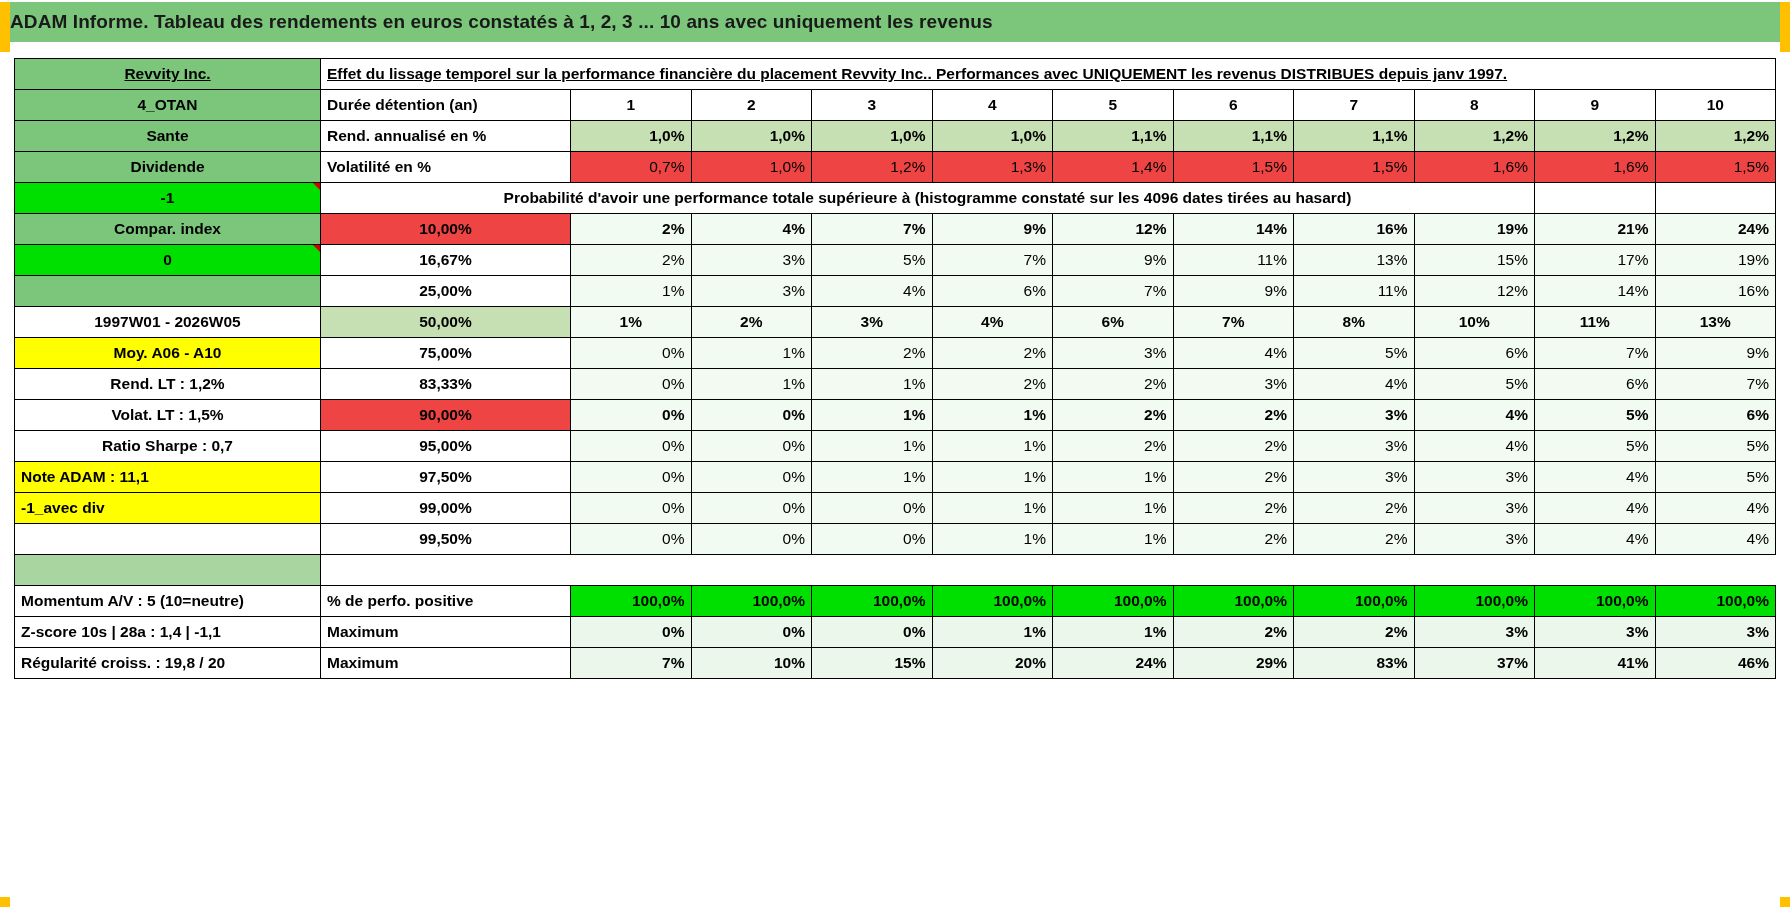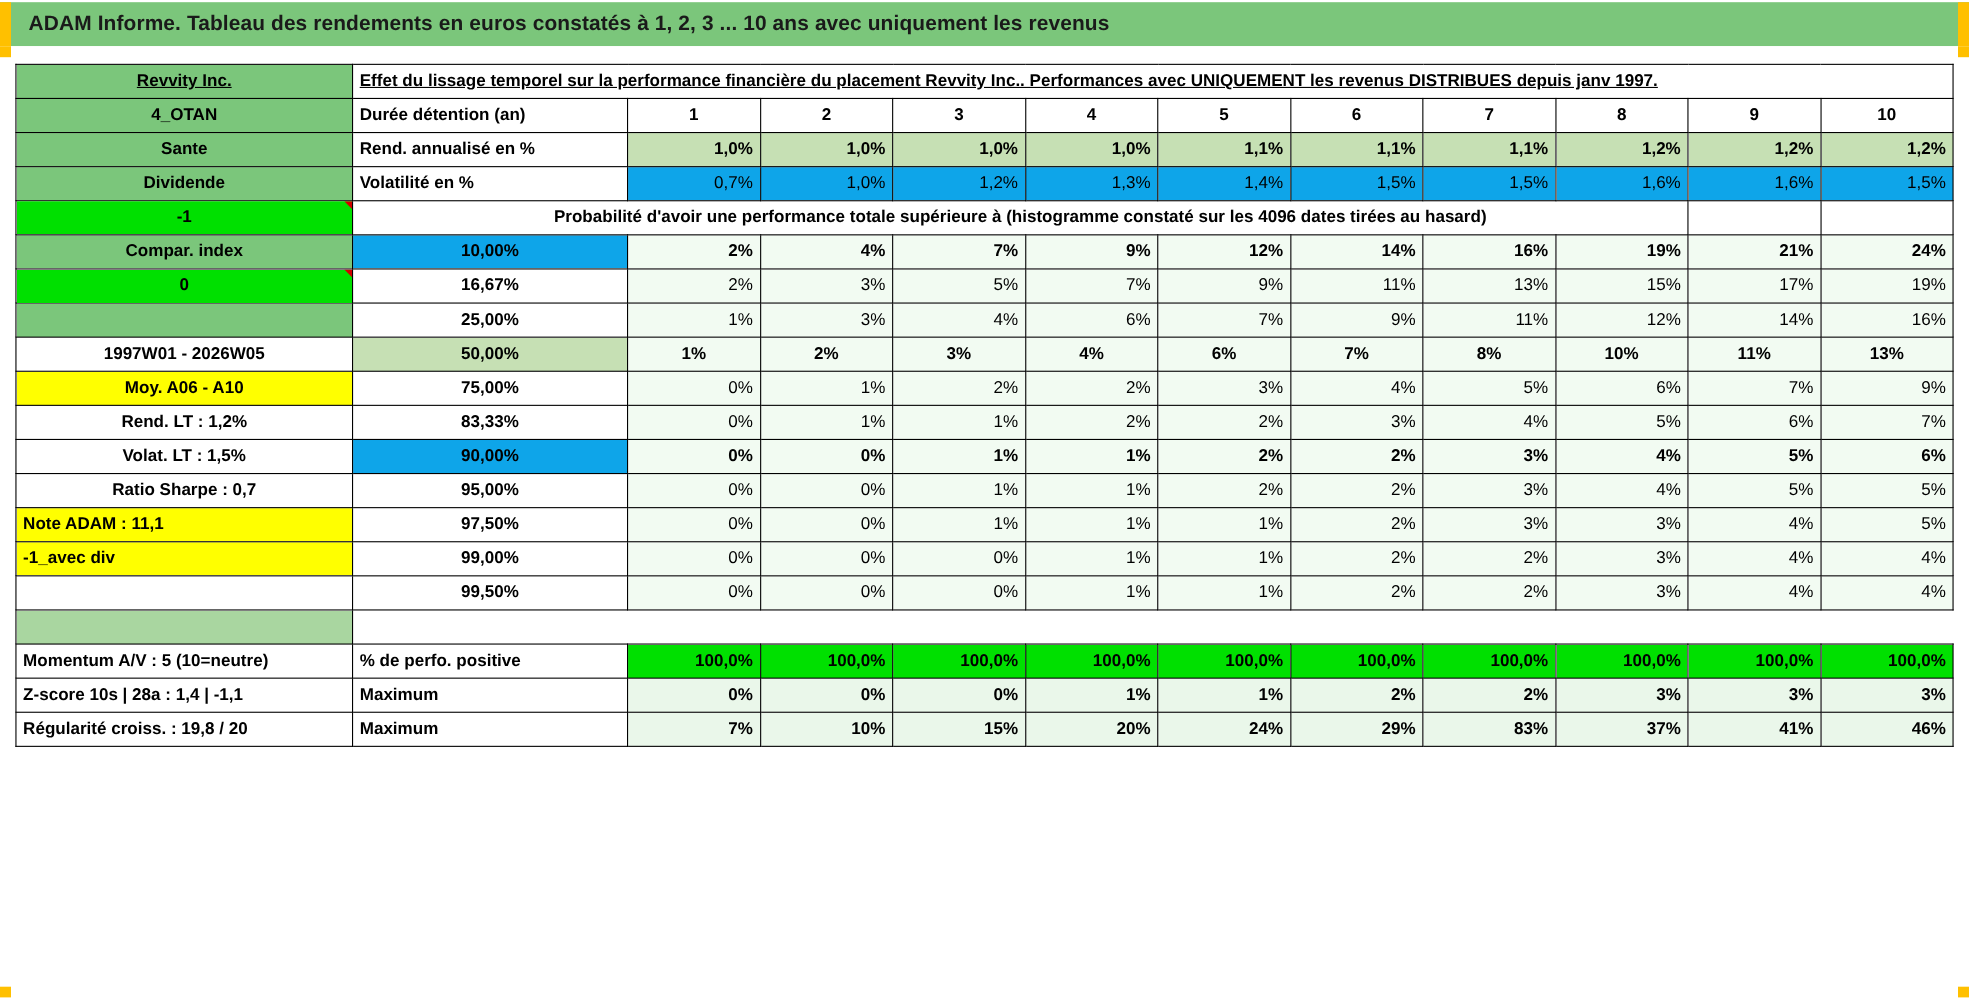--- a/index.html
+++ b/index.html
@@ -1,40 +1,40 @@
 <!DOCTYPE html>
 <html><head>
 <meta charset="utf-8">
 <style>
   html,body{margin:0;padding:0;background:#ffffff;}
   body{font-family:"Liberation Sans",sans-serif;}
   .page{width:1790px;height:907px;position:relative;background:#fff;overflow:hidden;}
 
   
   .header-band{position:absolute;left:0;top:2px;width:1790px;height:40px;background:#7bc67b;display:flex;align-items:center;}
-  .header-band .title{font-size:19px;font-weight:bold;color:#1a1a1a;padding-left:26px;letter-spacing:0.1px;}
+  .header-band .title{font-size:19px;font-weight:bold;color:#1a1a1a;padding-left:10px;letter-spacing:0.1px;}
   .band-edge-left{position:absolute;left:0;top:2px;width:10px;height:40px;background:#ffc000;}
   .band-edge-right{position:absolute;right:0;top:2px;width:10px;height:40px;background:#ffc000;}
   .band-under{position:absolute;left:0;top:42px;width:1790px;height:10px;background:#ffffff;}
   .band-under-l{position:absolute;left:0;top:42px;width:10px;height:10px;background:#ffc000;}
   .band-under-r{position:absolute;right:0;top:42px;width:10px;height:10px;background:#ffc000;}
 
   
   .tbl-wrap{position:absolute;left:14px;top:58px;width:1762px;}
   table.main{border-collapse:collapse;table-layout:fixed;width:1762px;}
   table.main td{border:1px solid #000;font-size:15.5px;color:#000;padding:0 6px;height:30px;vertical-align:middle;overflow:hidden;white-space:nowrap;}
 
   col.c0{width:306px;}
   col.c1{width:250px;}
   col.cv{width:auto;}
 
   .green{background:#7bc67b;}
   .greenlight{background:#c6e0b4;}
   .greenbright{background:#00e000;}
-  .orange{background:#0ea5e9;}
+  .orange{background:#ef4444;}
   .yellow{background:#ffff00;}
   .white{background:#ffffff;}
   .verypale{background:#f2fbf2;}
   .palegreen1{background:#eaf7ea;}
   .ctr{text-align:center;margin-top:30px;}
   .rgt{text-align:right;}
   .lft{text-align:left;}
   .b{font-weight:bold;}
   .red{color:#ff0000;}
   .sm{font-size:14px;}

